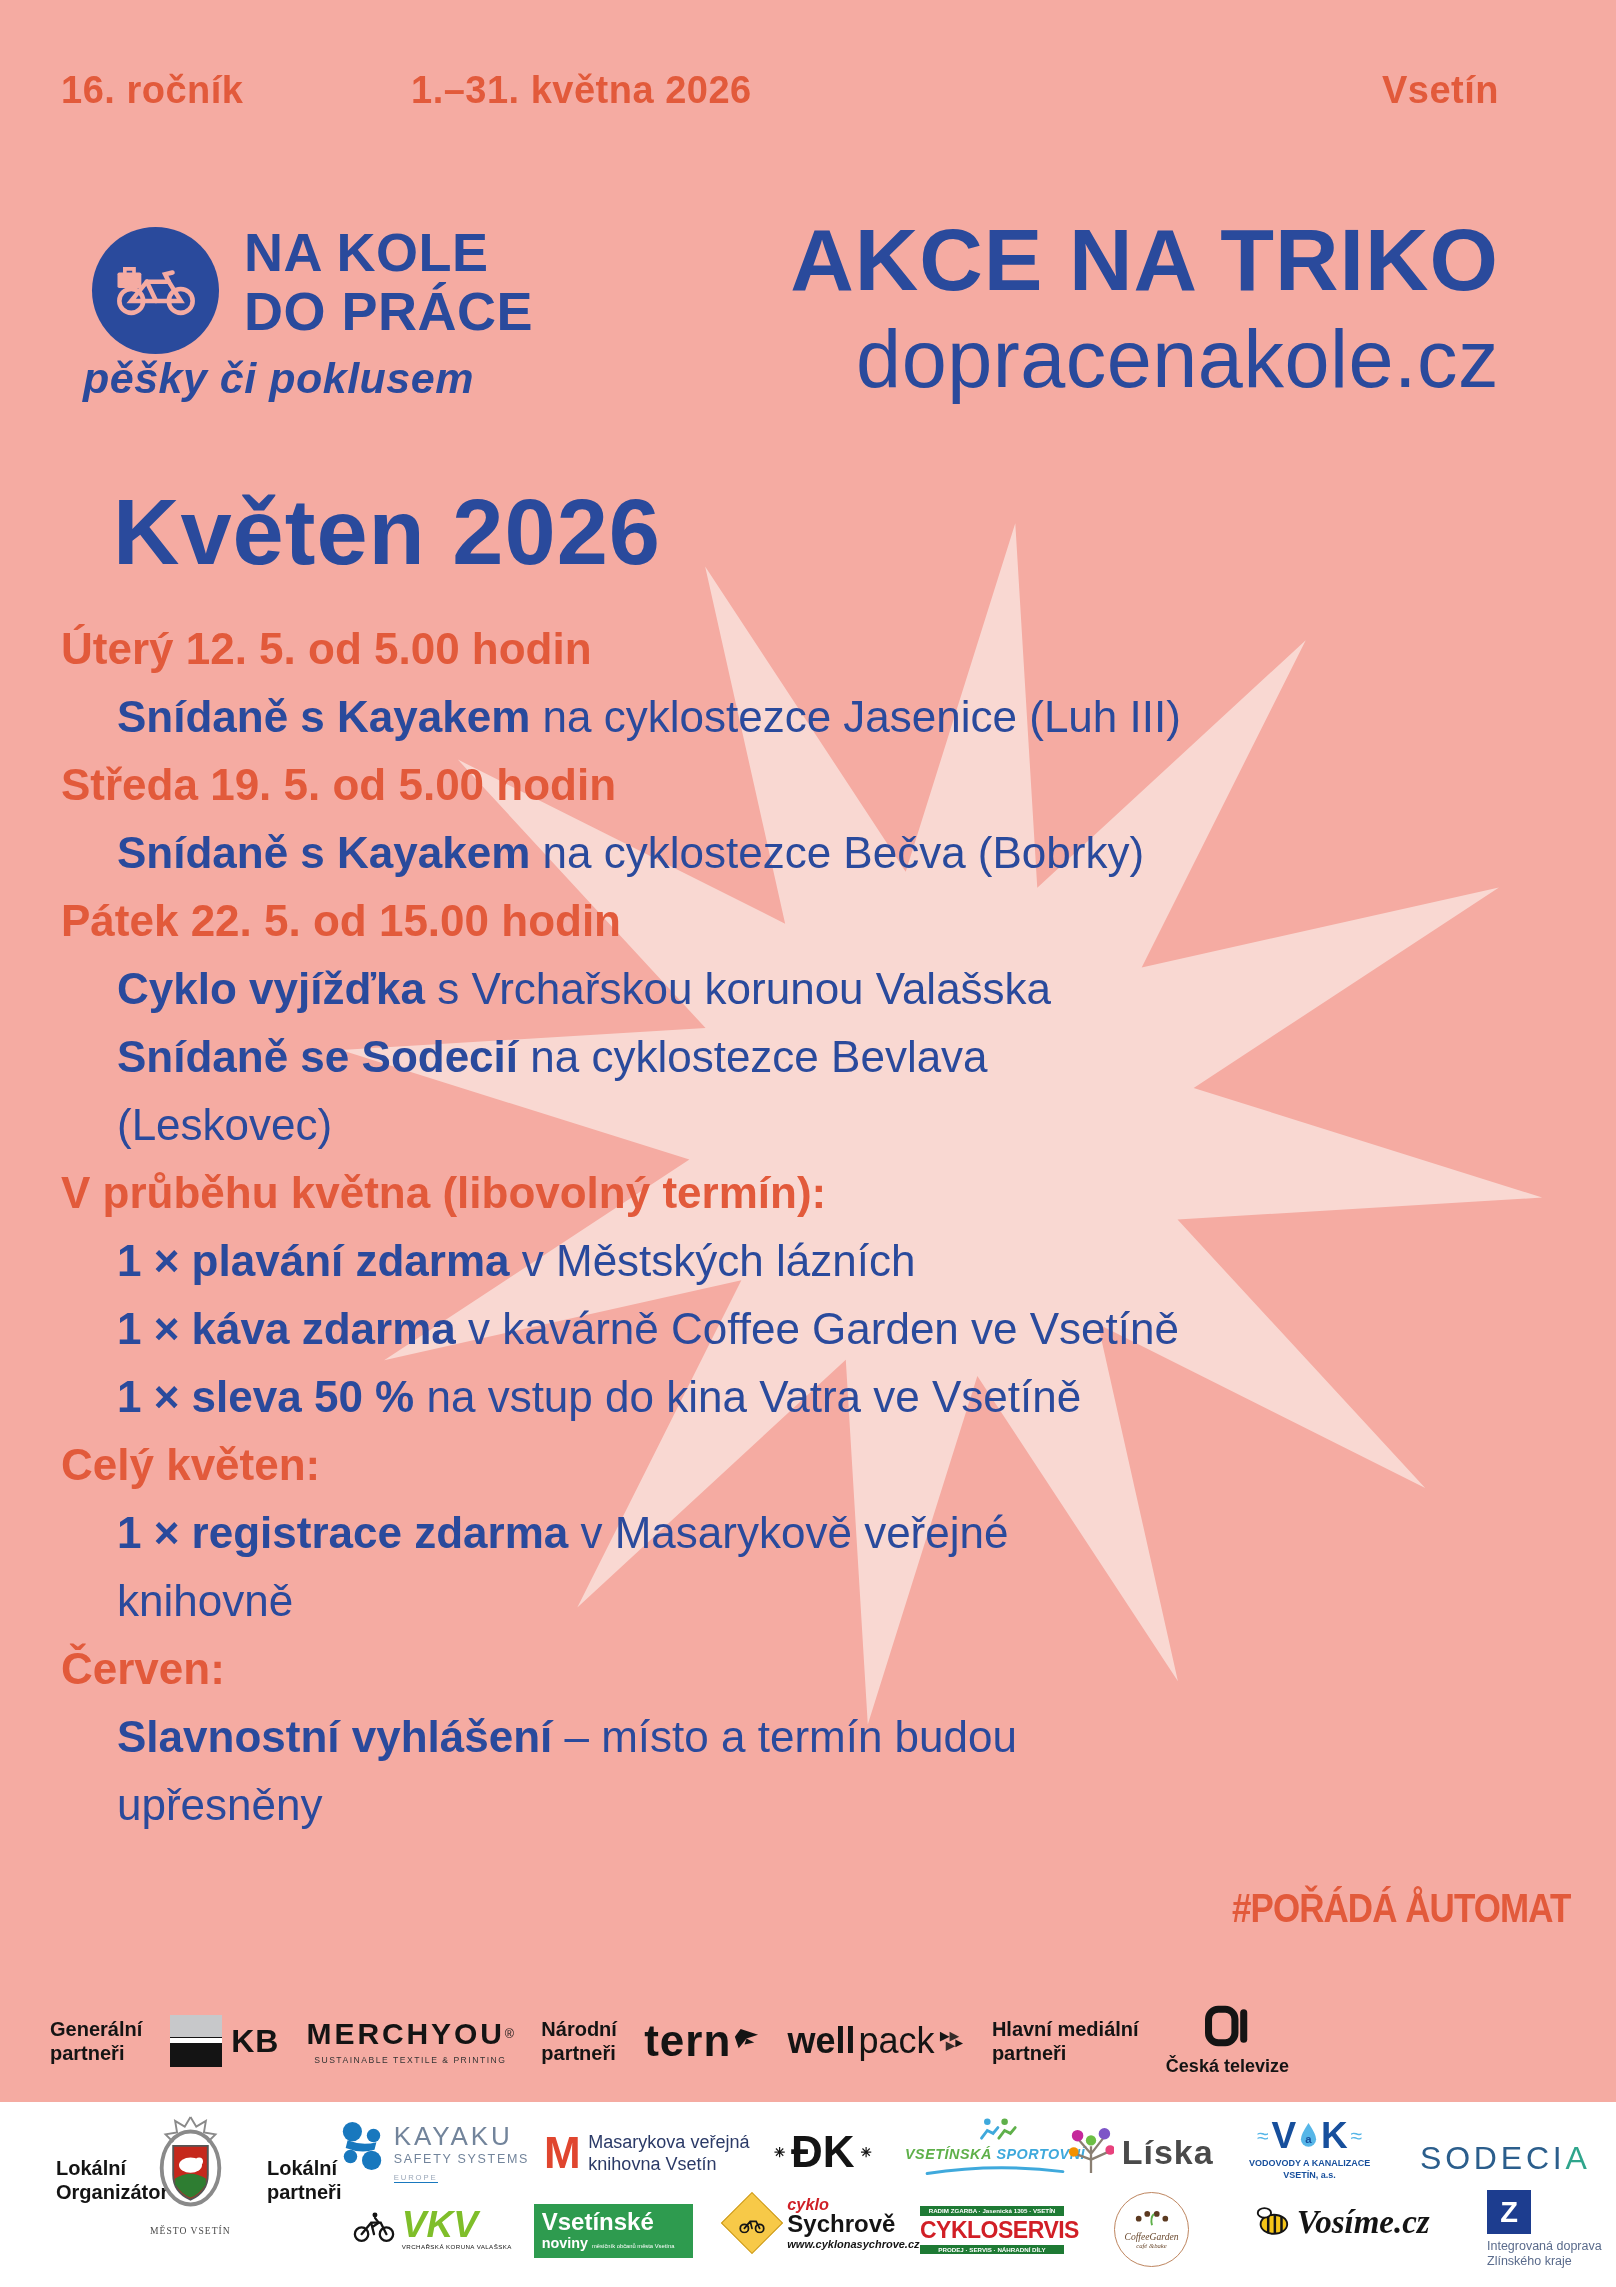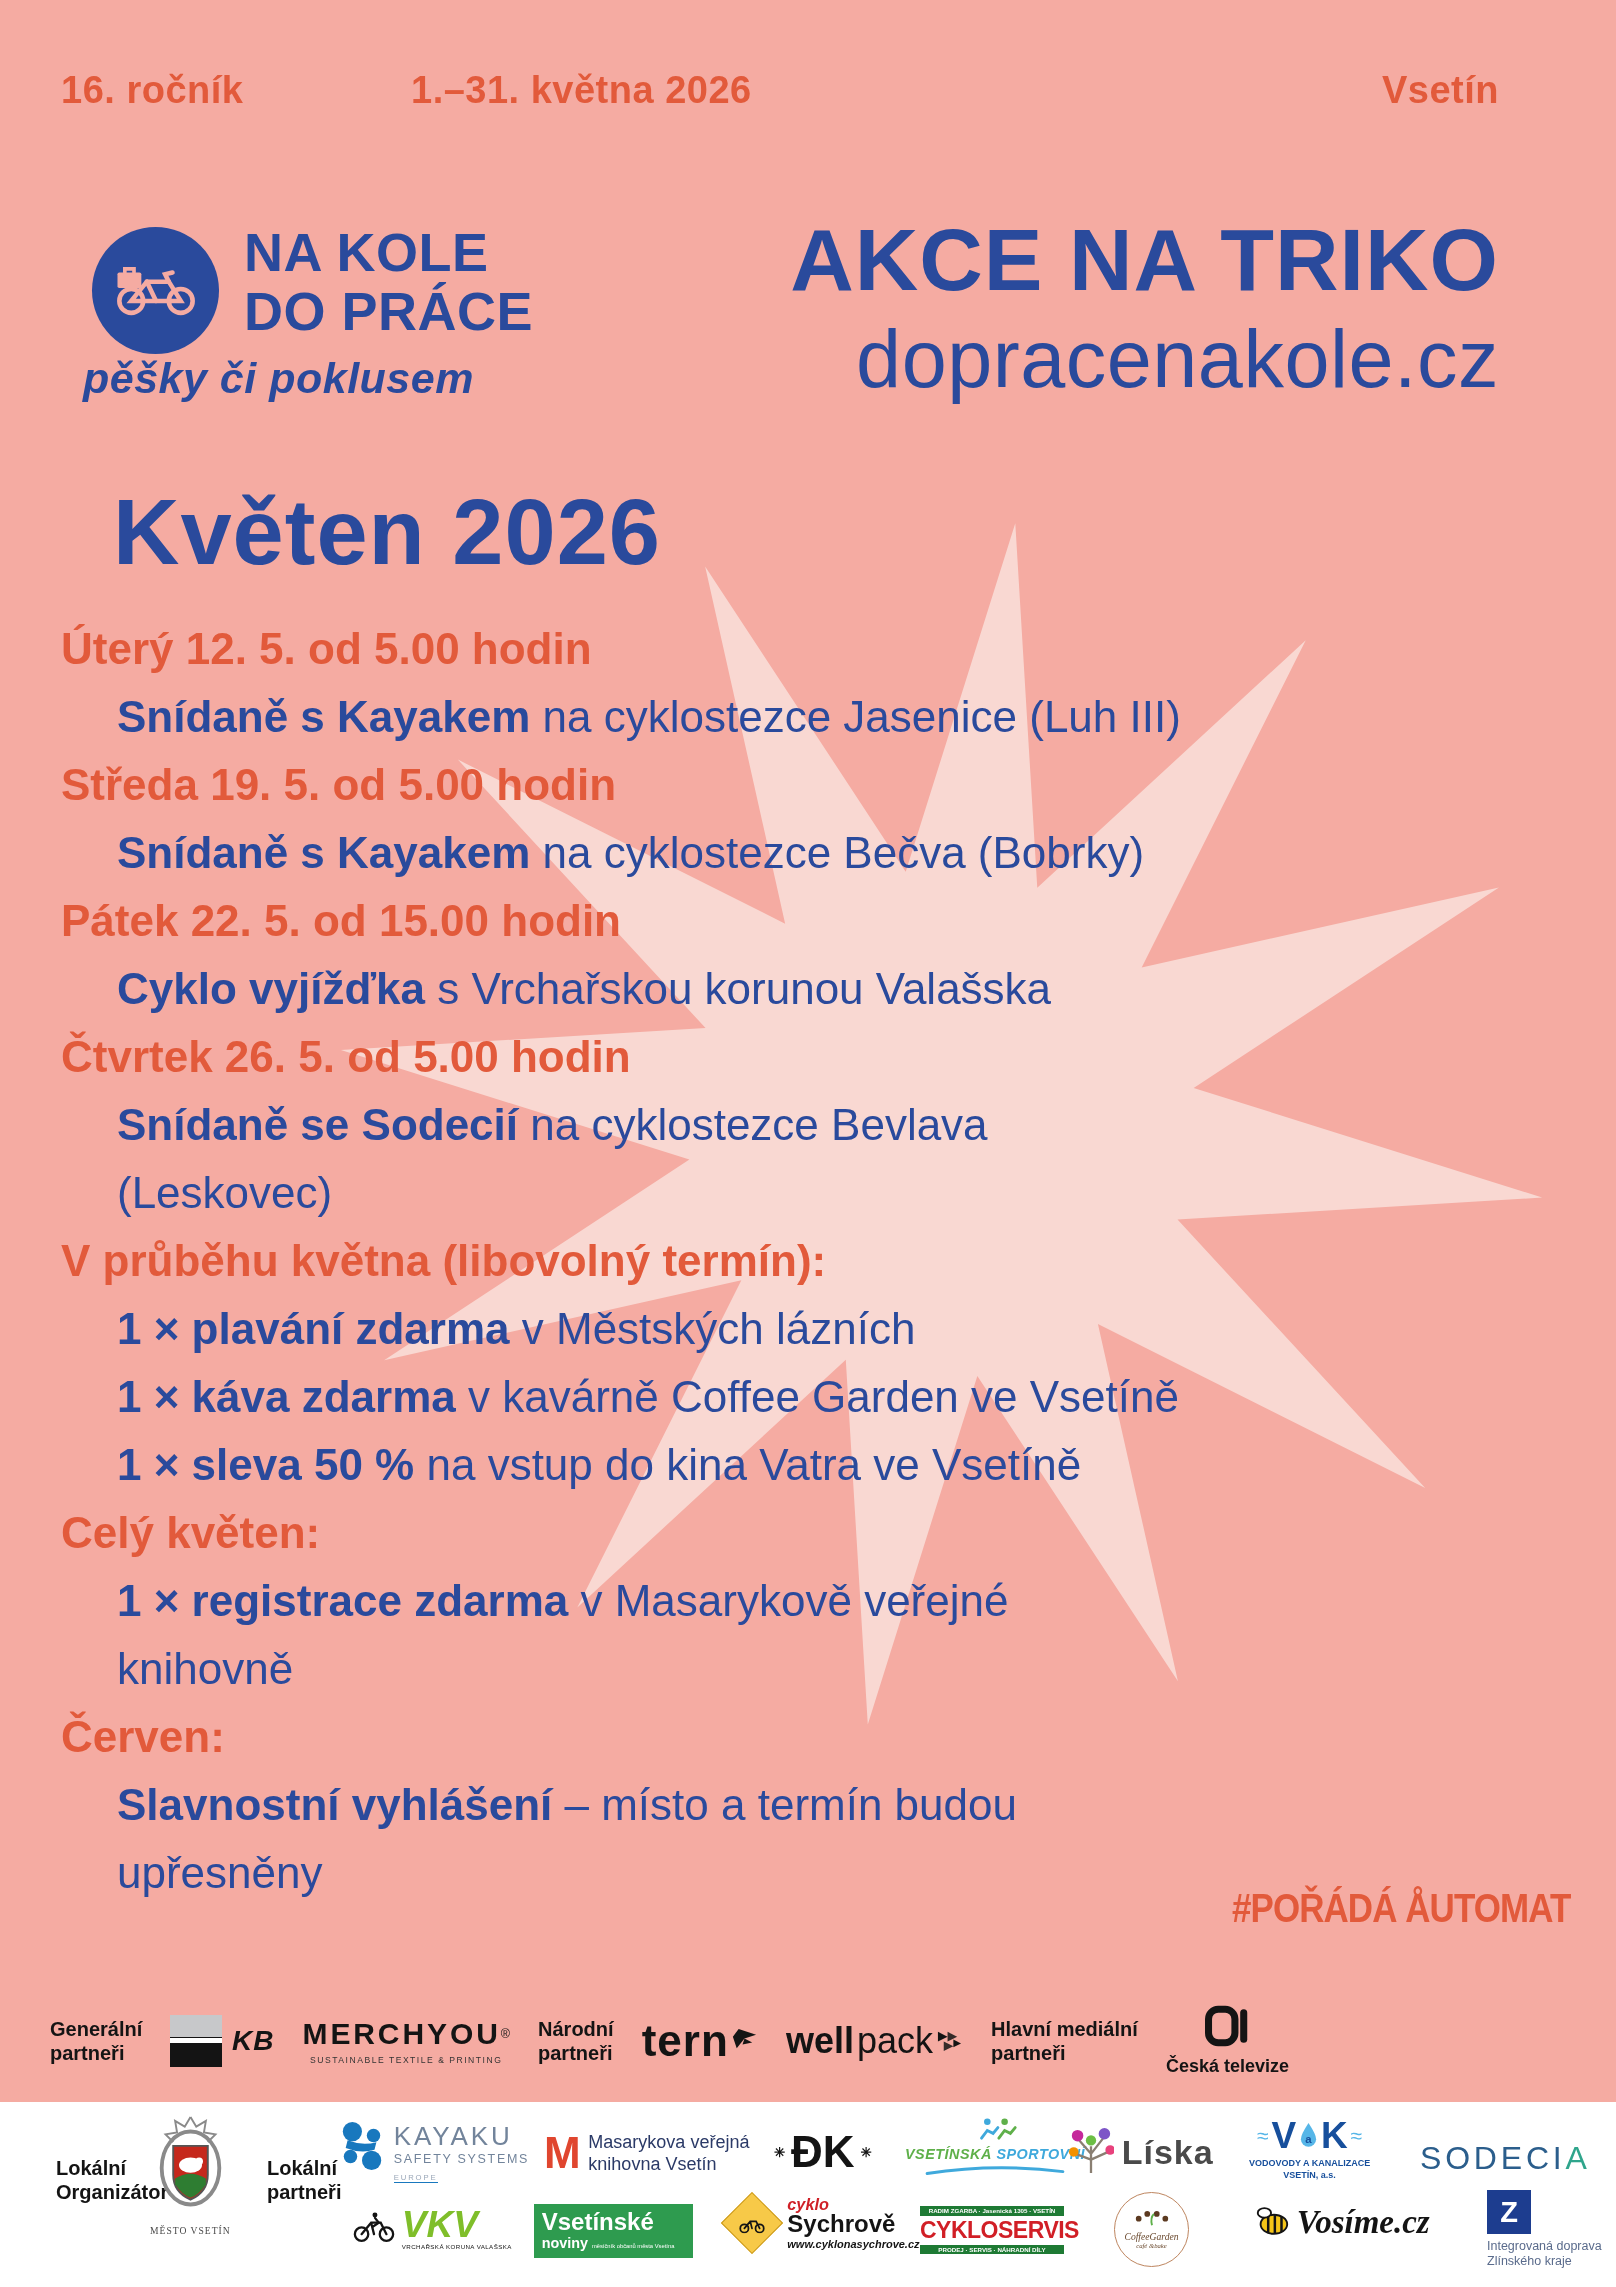--- a/index.html
+++ b/index.html
@@ -35,21 +35,21 @@
   .hashtag{left:1232px;top:1885px;font-size:38px;font-weight:800;color:#E25A3B;
     letter-spacing:-1px;transform:scale(.92,1.08);transform-origin:left top;}
   
   .p1{left:50px;top:1991px;width:1239px;height:100px;display:flex;align-items:center;
       justify-content:space-between;color:#141414;}
   .plabel{font-size:20px;font-weight:700;line-height:24px;color:#141414;white-space:pre-line;}
   .kb{display:flex;align-items:center;gap:9.6px;}
   .kb-mark{width:52px;height:52px;background:#141414;position:relative;}
   .kb-mark .flag{position:absolute;left:0;top:0;width:100%;height:42%;background:#C7C8CA;}
   .kb-mark .slit{position:absolute;left:0;top:44%;width:100%;height:4.8px;background:#fff;}
-  .kb-name{font-size:28px;font-weight:700;letter-spacing:1px;font-style:italic;}
+  .kb-name{font-size:32px;font-weight:700;letter-spacing:1px;}
   .merch{text-align:center;}
   .merch-name{font-size:30px;font-weight:700;letter-spacing:2.9px;}
   .merch-r{font-size:12.5px;vertical-align:super;}
   .merch-sub{font-size:8.6px;letter-spacing:1.5px;margin-top:3.8px;color:#333;}
   .tern{display:flex;align-items:flex-start;font-size:44px;font-weight:700;letter-spacing:1px;color:#141414;}
   .wellpack{font-size:36px;display:flex;align-items:center;gap:3px;color:#141414;}
   .wellpack .b{font-weight:800;}
   .wellpack .l{font-weight:300;}
   .ct{display:flex;flex-direction:column;align-items:center;gap:5.8px;}
   .ct-caption{font-size:18px;font-weight:700;}
@@ -155,21 +155,20 @@
 
   <div class="abs month">Květen 2026</div>
 
   <div class="abs events">
     <div class="ev date"><span>Úterý 12. 5. od 5.00 hodin</span></div>
     <div class="ev item"><span class="lead">Snídaně s Kayakem</span><span> na cyklostezce Jasenice (Luh III)</span></div>
     <div class="ev date"><span>Středa 19. 5. od 5.00 hodin</span></div>
     <div class="ev item"><span class="lead">Snídaně s Kayakem</span><span> na cyklostezce Bečva (Bobrky)</span></div>
     <div class="ev date"><span>Pátek 22. 5. od 15.00 hodin</span></div>
     <div class="ev item"><span class="lead">Cyklo vyjížďka</span><span> s Vrchařskou korunou Valašska</span></div>
-    <div class="ev date"><span>Čtvrtek 26. 5. od 5.00 hodin</span></div>
     <div class="ev item"><span class="lead">Snídaně se Sodecií</span><span> na cyklostezce Bevlava</span></div>
     <div class="ev cont"><span>(Leskovec)</span></div>
     <div class="ev date"><span>V průběhu května (libovolný termín):</span></div>
     <div class="ev item"><span class="lead">1 × plavání zdarma</span><span> v Městských lázních</span></div>
     <div class="ev item"><span class="lead">1 × káva zdarma</span><span> v kavárně Coffee Garden ve Vsetíně</span></div>
     <div class="ev item"><span class="lead">1 × sleva 50 %</span><span> na vstup do kina Vatra ve Vsetíně</span></div>
     <div class="ev date"><span>Celý květen:</span></div>
     <div class="ev item"><span class="lead">1 × registrace zdarma</span><span> v Masarykově veřejné</span></div>
     <div class="ev cont"><span>knihovně</span></div>
     <div class="ev date"><span>Červen:</span></div>

